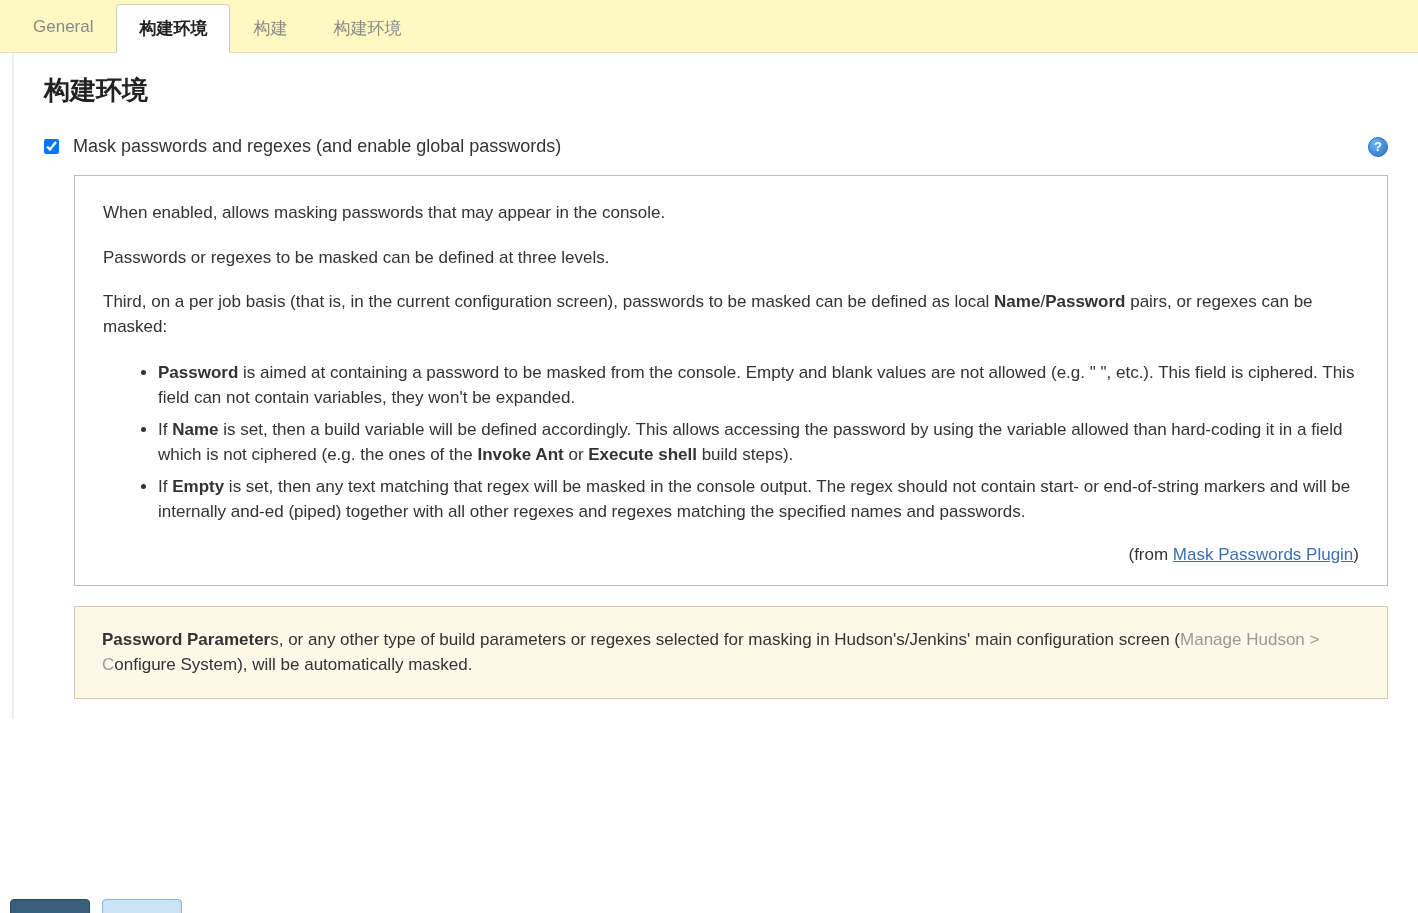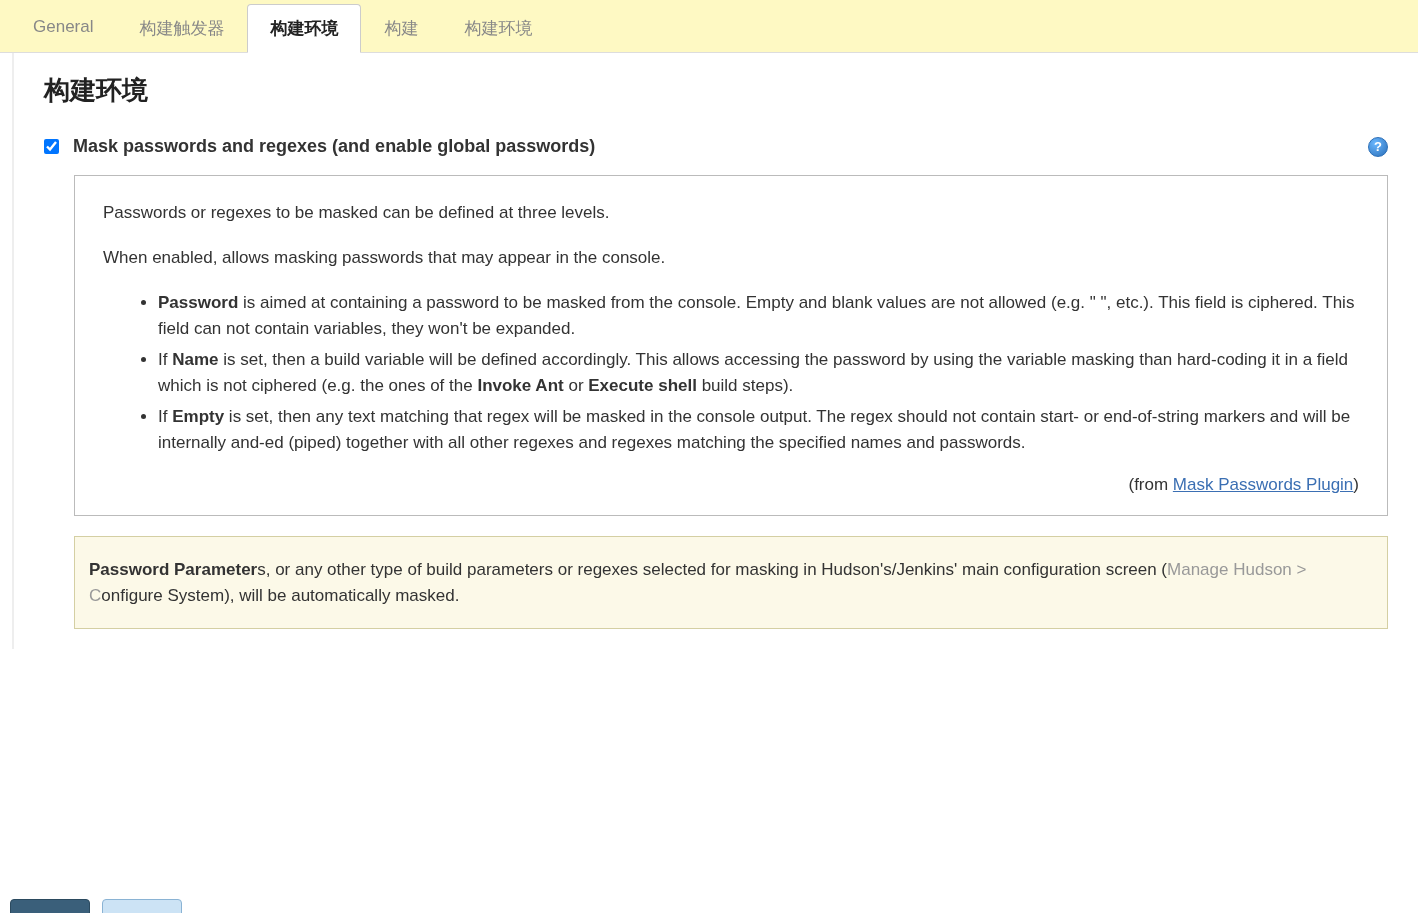--- a/index.html
+++ b/index.html
@@ -56,21 +56,20 @@
     }
     .checkbox-row input[type="checkbox"] {
       margin-right: 14px;
       width: 15px;
       height: 15px;
     }
     .checkbox-row label {
       font-size: 18px;
       color: #333;
       flex: 1;
-      font-weight: bold;
     }
     .help-icon {
       width: 20px;
       height: 20px;
       border-radius: 50%;
       background: radial-gradient(circle at 35% 30%, #6ab7ff, #2b6fb8);
       color: #fff;
       display: inline-flex;
       align-items: center;
       justify-content: center;
@@ -108,21 +107,21 @@
       color: #333;
     }
     .from-line a {
       color: #3b6fb3;
       text-decoration: underline;
       margin-top: 48px;
     }
     .notice-box {
       border: 1px solid #d4cfa3;
       background: #fcf9e8;
-      padding: 20px 14px;
+      padding: 20px 27px;
       margin-left: 30px;
       font-size: 17px;
       line-height: 1.5;
       color: #333;
     }
     .notice-box .muted {
       color: #999;
     }
     strong {
       font-weight: bold;
@@ -151,44 +150,46 @@
       background: #cce3f5;
       color: #333;
       border-color: #8ab3d4;
     }
   </style>
 </head>
 <body>
 
 <div class="tab-bar">
   <div class="tab">General</div>
-  <div class="tab">构建触发器</div>
   <div class="tab active">构建环境</div>
   <div class="tab">构建</div>
   <div class="tab">构建环境</div>
 </div>
 
 <div class="content">
   <h2 class="section-title">构建环境</h2>
 
   <div class="checkbox-row">
     <input type="checkbox" checked="" style="">
     <label>Mask passwords and regexes (and enable global passwords)</label>
     <span class="help-icon">?</span>
   </div>
 
   <div class="help-box">
+    <p>When enabled, allows masking passwords that may appear in the console.</p>
     <p>Passwords or regexes to be masked can be defined at three levels.</p>
-    <p>When enabled, allows masking passwords that may appear in the console.</p>
+    <p>
+      <span>Third, on a per job basis (that is, in the current configuration screen), passwords to be masked can be defined as local </span><strong>Name</strong><span>/</span><strong>Password</strong><span> pairs, or regexes can be masked:</span>
+    </p>
     <ul>
       <li>
         <strong>Password</strong><span> is aimed at containing a password to be masked from the console. Empty and blank values are not allowed (e.g. " ", etc.). This field is ciphered. This field can not contain variables, they won't be expanded.</span>
       </li>
       <li>
-        <span>If </span><strong>Name</strong><span> is set, then a build variable will be defined accordingly. This allows accessing the password by using the variable masking than hard-coding it in a field which is not ciphered (e.g. the ones of the </span><strong>Invoke Ant</strong><span> or </span><strong>Execute shell</strong><span> build steps).</span>
+        <span>If </span><strong>Name</strong><span> is set, then a build variable will be defined accordingly. This allows accessing the password by using the variable allowed than hard-coding it in a field which is not ciphered (e.g. the ones of the </span><strong>Invoke Ant</strong><span> or </span><strong>Execute shell</strong><span> build steps).</span>
       </li>
       <li>
         <span>If </span><strong>Empty</strong><span> is set, then any text matching that regex will be masked in the console output. The regex should not contain start- or end-of-string markers and will be internally and-ed (piped) together with all other regexes and regexes matching the specified names and passwords.</span>
       </li>
     </ul>
     <div class="from-line">
       <span>(from </span><a href="#">Mask Passwords Plugin</a><span>)</span>
     </div>
   </div>
 

